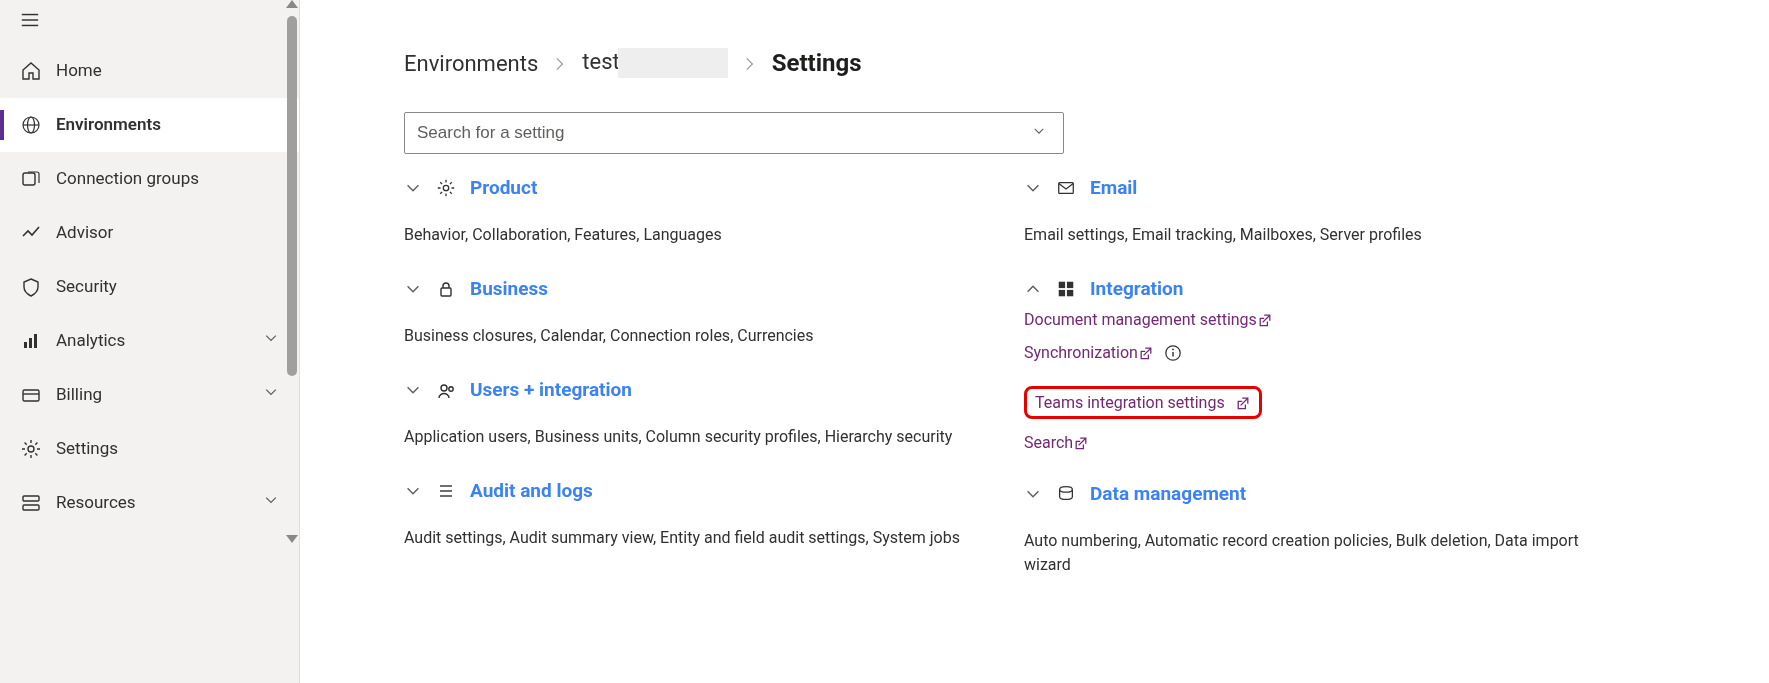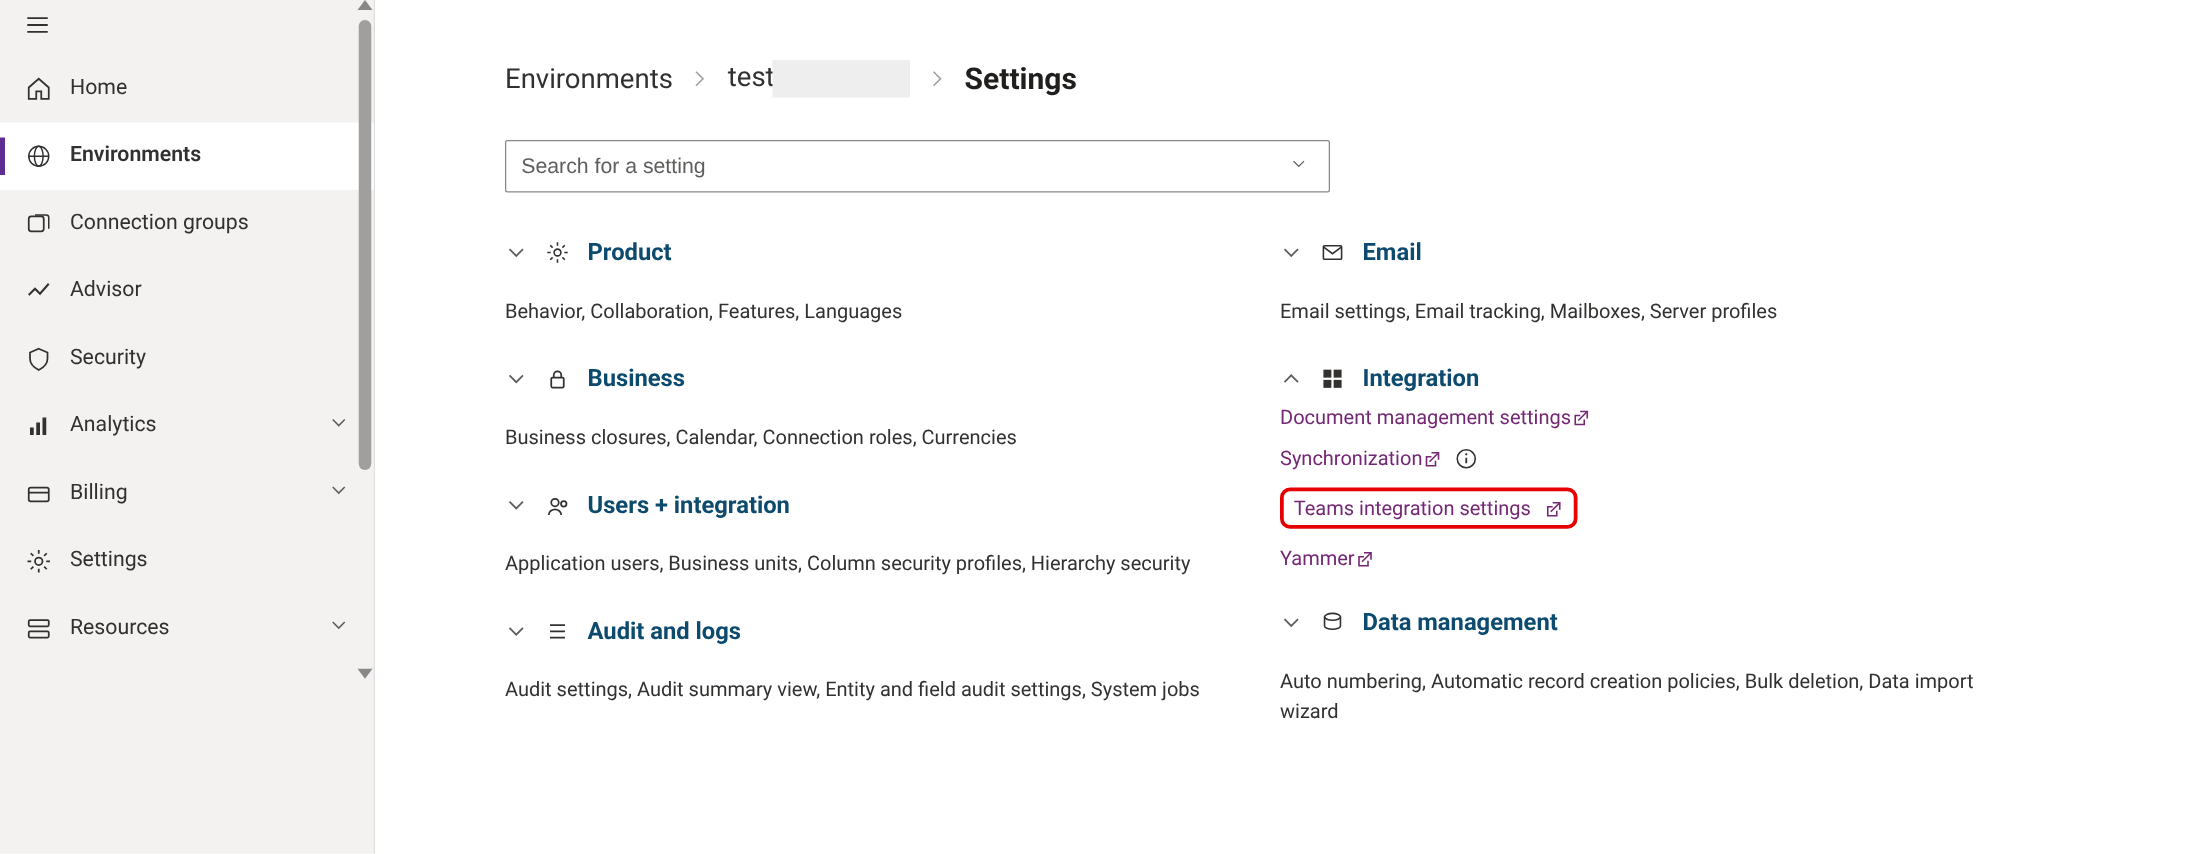--- a/index.html
+++ b/index.html
@@ -104,21 +104,21 @@
     display:inline-block;
     width:110px; height:30px;
     background:#eeeeee;
     vertical-align:middle;
     margin-left:-2px;
   }
   .breadcrumb .sep { color:#a19f9d; font-size:18px; }
   .breadcrumb .current { font-weight:700; color:#201f1e; font-size:24px; }
   .search-wrap {
     width:660px;
-    margin-bottom:52px;
+    margin-bottom:38px;
   }
   .search-input {
     width:100%;
     height:42px;
     border:1px solid #8a8886;
     border-radius:2px;
     font-size:17px;
     padding:0 40px 0 12px;
     color:#201f1e;
     background:#fff;
@@ -139,21 +139,21 @@
   .col { width:580px; }
   .group {
     margin-bottom:30px;
   }
   .group-head {
     display:flex;
     align-items:center;
     gap:14px;
     font-size:19px;
     font-weight:700;
-    color:#0c4a6e;
+    color:#3b82f6;
     cursor:pointer;
   }
   .group-head .toggle {
     width:18px; height:18px;
     display:inline-flex; align-items:center; justify-content:center;
     color:#605e5c;
   }
   .group-head .gicon {
     width:20px; height:20px;
     display:inline-flex; align-items:center; justify-content:center;
@@ -182,20 +182,21 @@
   }
   .ext-icon { color:#742774; display:inline-flex; }
   .info-icon { color:#323130; display:inline-flex; }
   .highlight-box {
     border:3px solid #e60000;
     border-radius:8px;
     padding:4px 8px;
     display:inline-flex;
     align-items:center;
     gap:10px;
+    margin-top:10px;
   }
   
   svg { width:100%; height:100%; }
   .svg16 { width:16px; height:16px; }
   .svg18 { width:18px; height:18px; }
   .svg20 { width:20px; height:20px; }
 </style>
 </head>
 <body>
 
@@ -539,21 +540,21 @@
             <span class="highlight-box">
               <a href="#">Teams integration settings</a>
               <span class="ext-icon svg16">
                   <svg viewBox="0 0 20 20">
                     <use href="#ic-ext"></use>
                   </svg>
                 </span>
             </span>
           </div>
           <div class="link-row">
-            <a href="#">Yammer</a>
+            <a href="#">Search</a>
             <span class="ext-icon svg16">
                 <svg viewBox="0 0 20 20">
                   <use href="#ic-ext"></use>
                 </svg>
               </span>
           </div>
         </div>
       </div>
 
       <div class="group">

